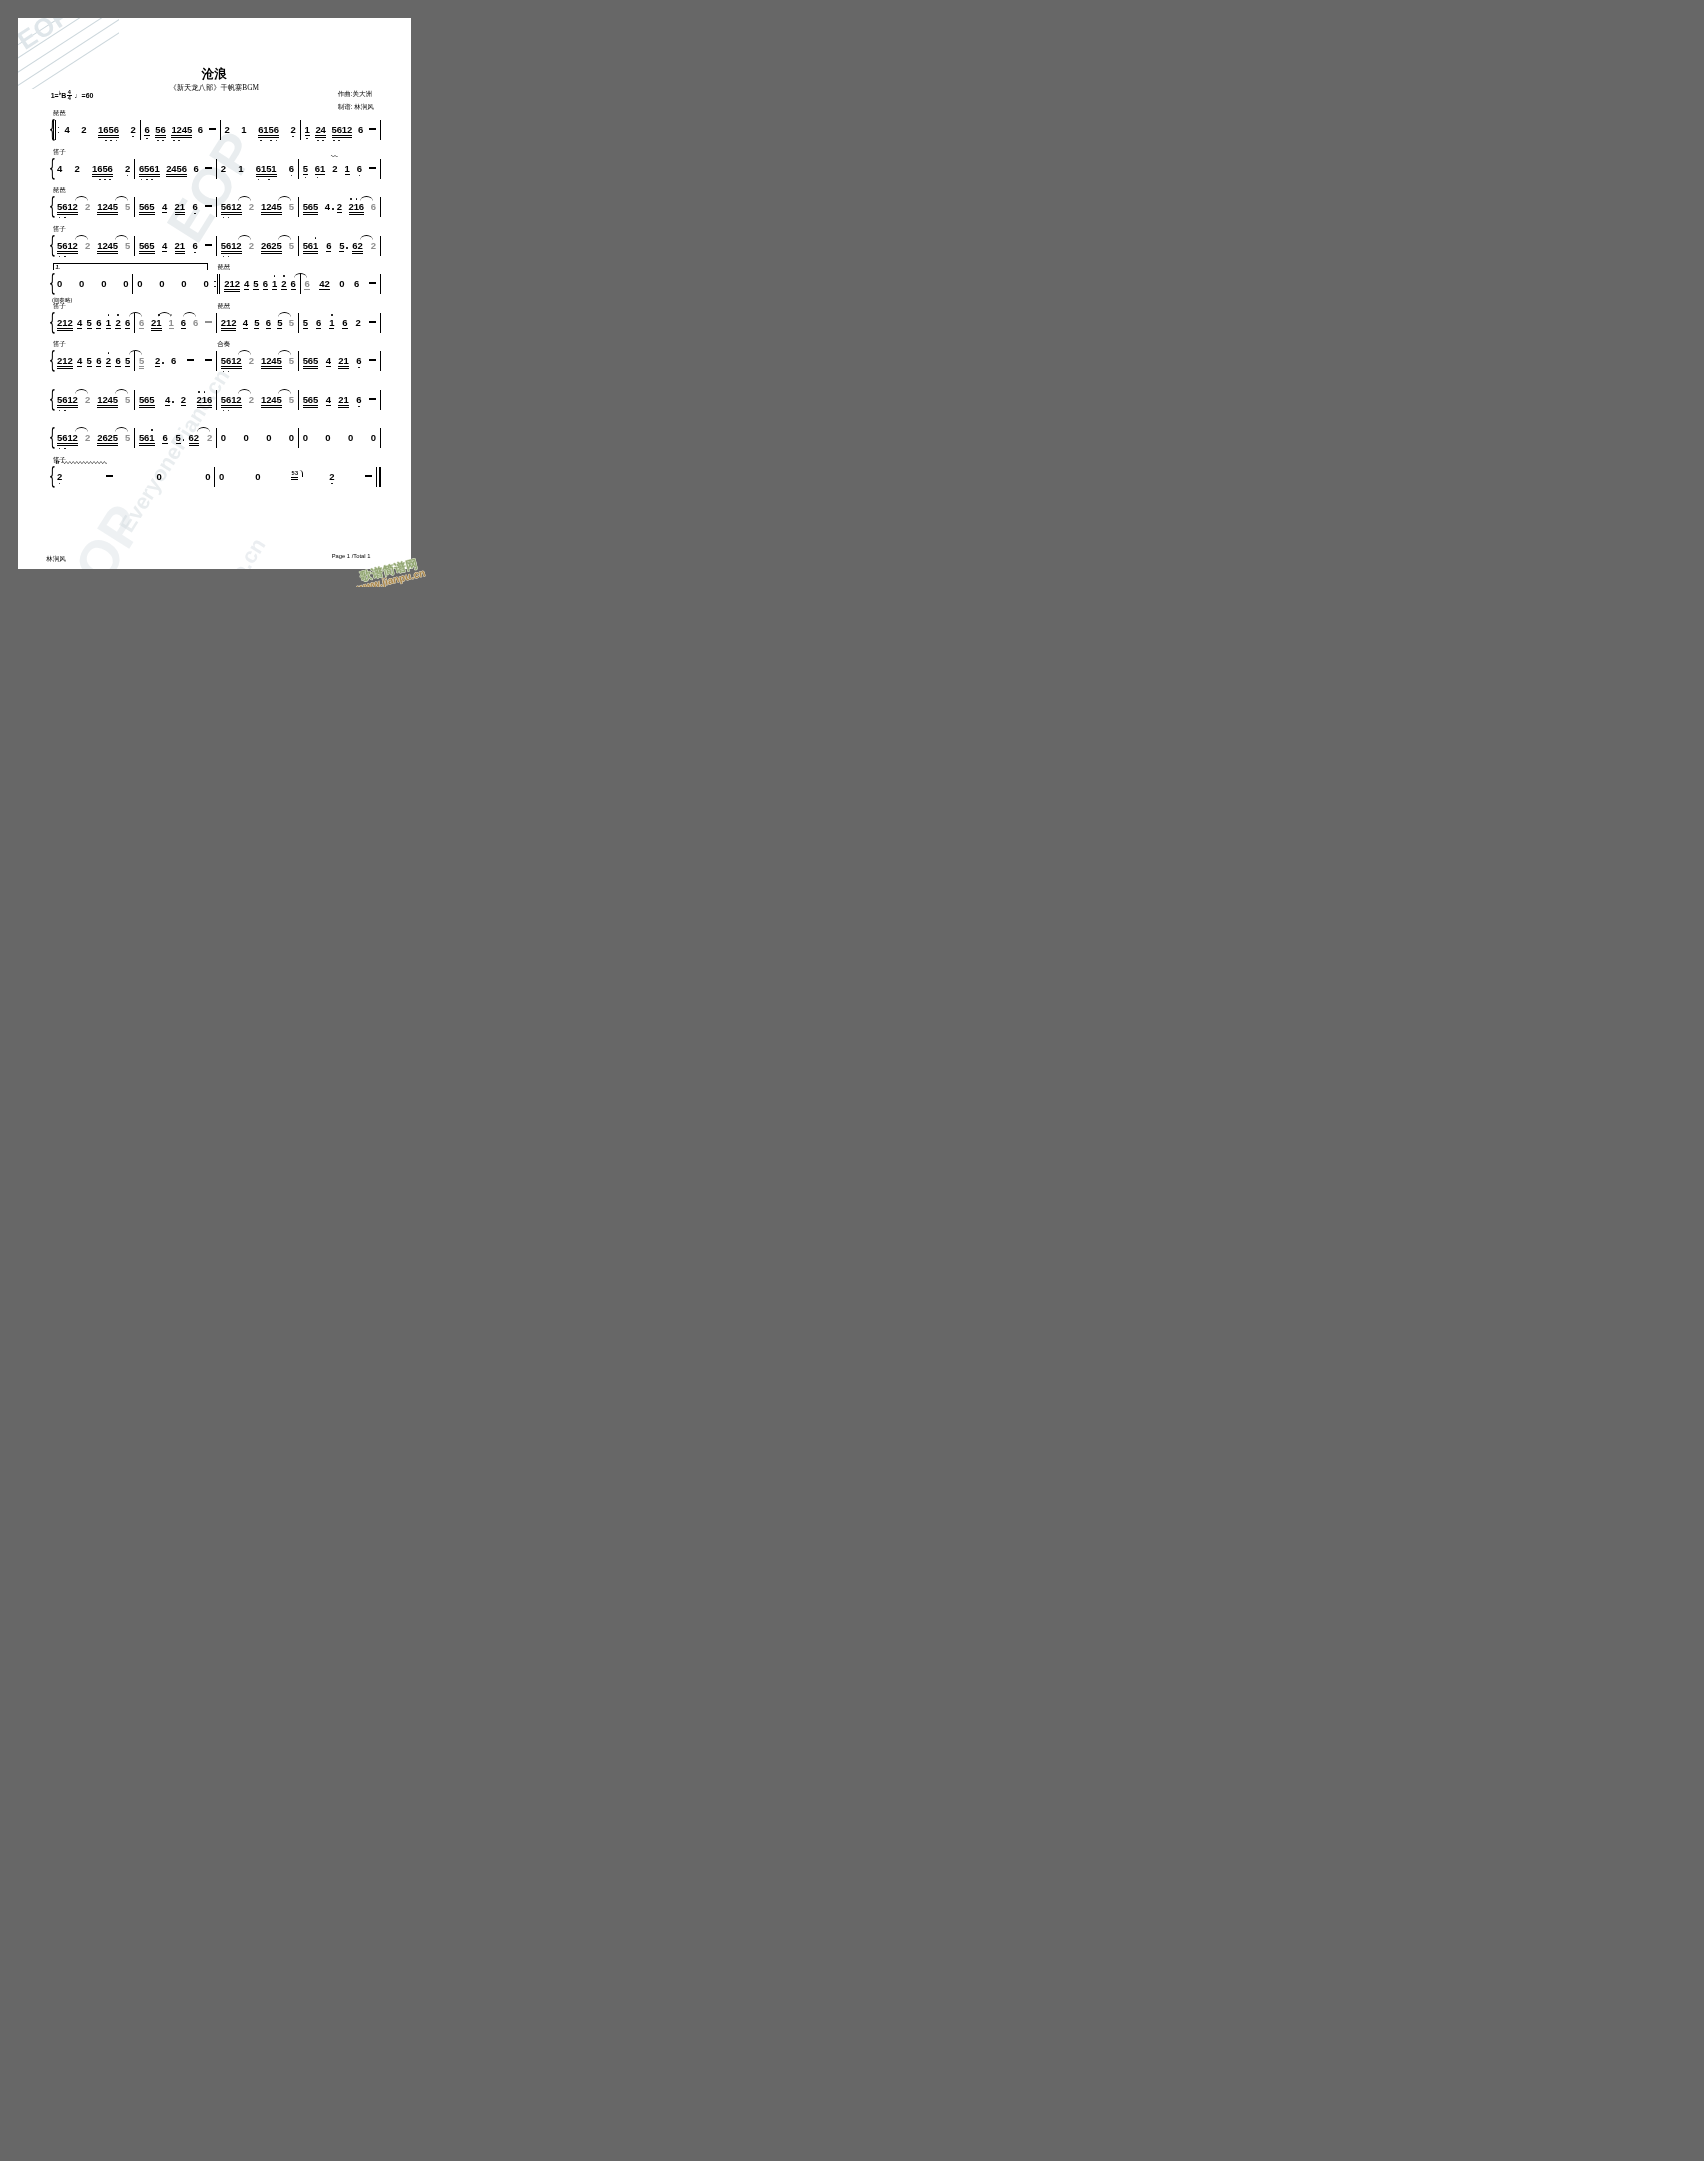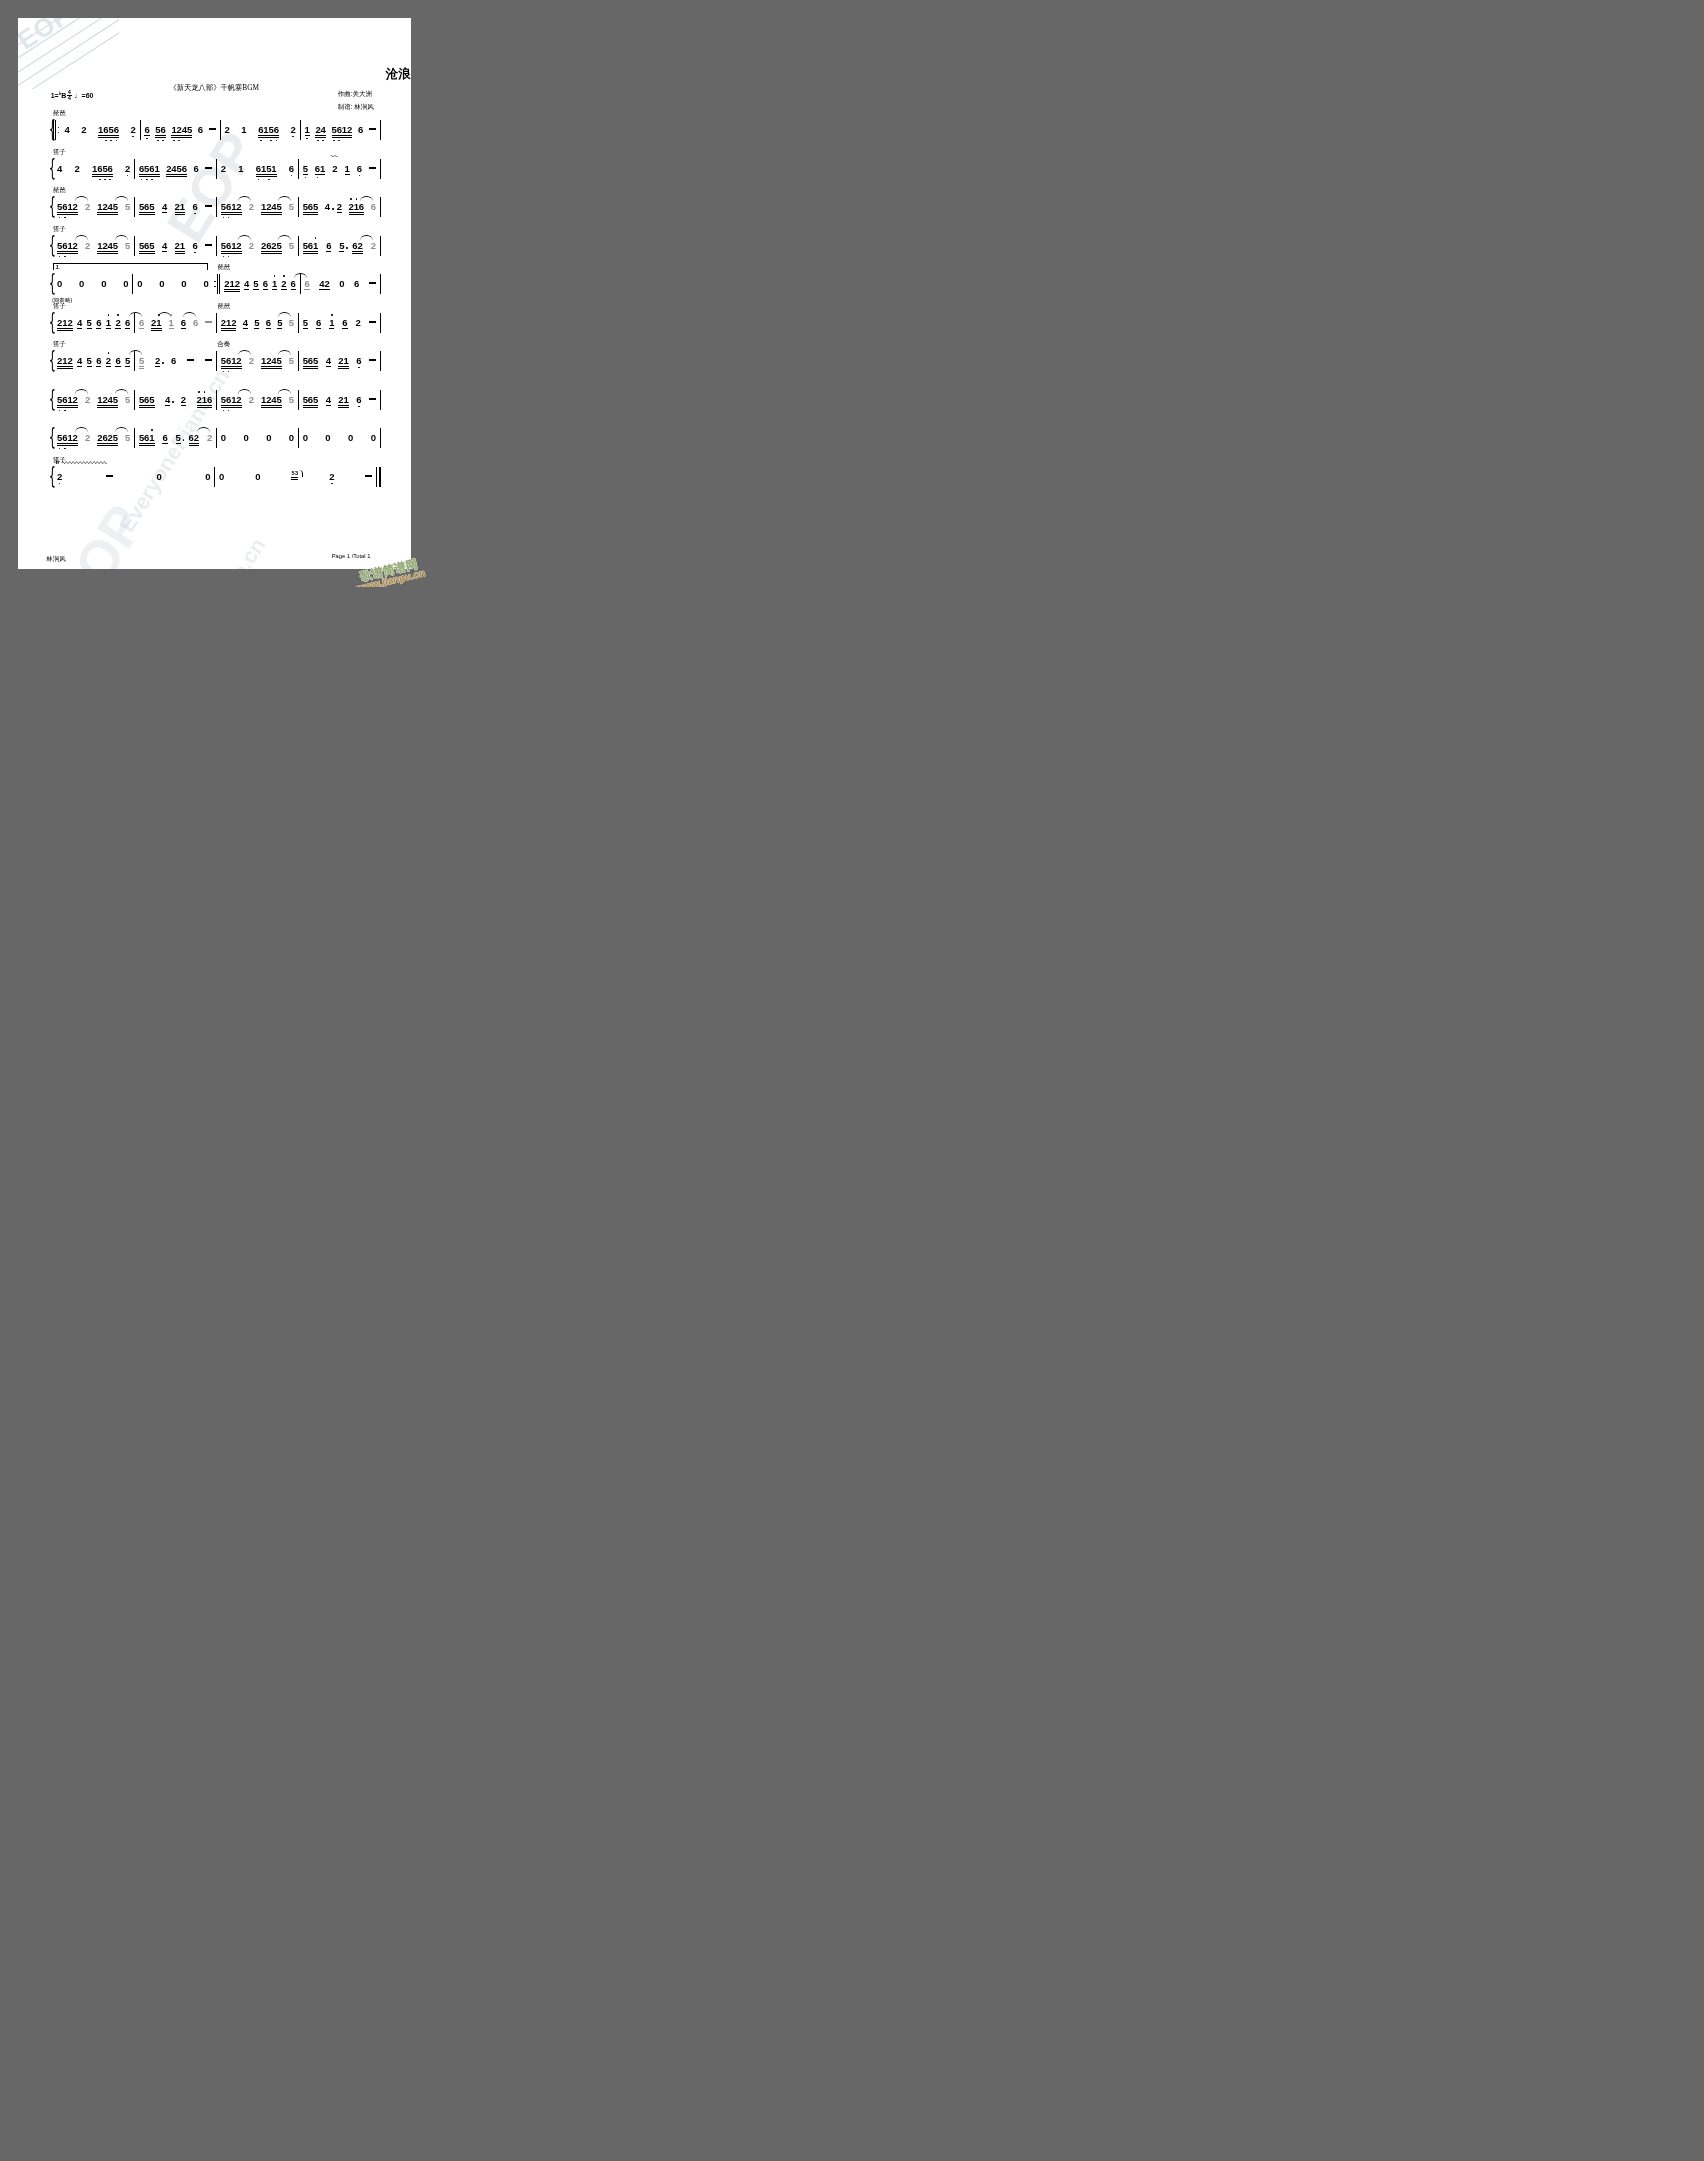--- a/index.html
+++ b/index.html
@@ -18,21 +18,21 @@
   .wm-site1{left:107px;top:499px;font-size:21.6px;transform:rotate(-58deg);transform-origin:left center;}
   .wm-eop2{left:51px;top:559px;font-size:55px;transform:rotate(-58deg);transform-origin:left center;color:rgba(210,218,223,0.38);}
   .wm-site2{left:143px;top:668px;font-size:21.6px;transform:rotate(-58deg);transform-origin:left center;color:rgba(210,218,223,0.45);}
   .jpwm{position:absolute;right:1.7px;bottom:0.9px;transform:rotate(-13deg);text-align:center;line-height:1.02;z-index:5;}
   .jp1{font-size:11.7px;font-weight:bold;color:#93a774;
        text-shadow:0.4px 0.4px 0 #dde4cf,-0.4px -0.4px 0 #dde4cf,0.4px -0.4px 0 #dde4cf,-0.4px 0.4px 0 #dde4cf;}
   .jp2{font-size:10px;font-weight:bold;color:#a8854b;
        text-shadow:0.4px 0.4px 0 #e2d9c2,-0.4px -0.4px 0 #e2d9c2,0.4px -0.4px 0 #e2d9c2,-0.4px 0.4px 0 #e2d9c2;}
 
   
-  .title{position:absolute;left:0;right:0;top:48px;text-align:right;font-size:12.5px;font-weight:bold;
+  .title{position:absolute;left:0;right:0;top:48px;text-align:center;font-size:12.5px;font-weight:bold;
          font-family:"Liberation Serif",serif;z-index:2;}
   .subtitle{position:absolute;left:0;right:0;top:65px;text-align:center;font-size:7.3px;
             font-family:"Liberation Serif",serif;z-index:2;}
   .keyline{position:absolute;left:33px;top:72px;display:flex;align-items:center;font-size:7px;
            font-weight:bold;z-index:2;}
   .flat{font-size:5.6px;position:relative;top:-2.2px;}
   .frac{display:inline-flex;flex-direction:column;align-items:center;font-size:5.6px;line-height:4.8px;margin:0 3px 0 0.9px;}
   .fracbar{width:4.3px;height:0.7px;background:#000;margin:0.4px 0;}
   .credits{position:absolute;left:320px;top:69px;font-size:6.5px;line-height:13.4px;z-index:2;}
 

